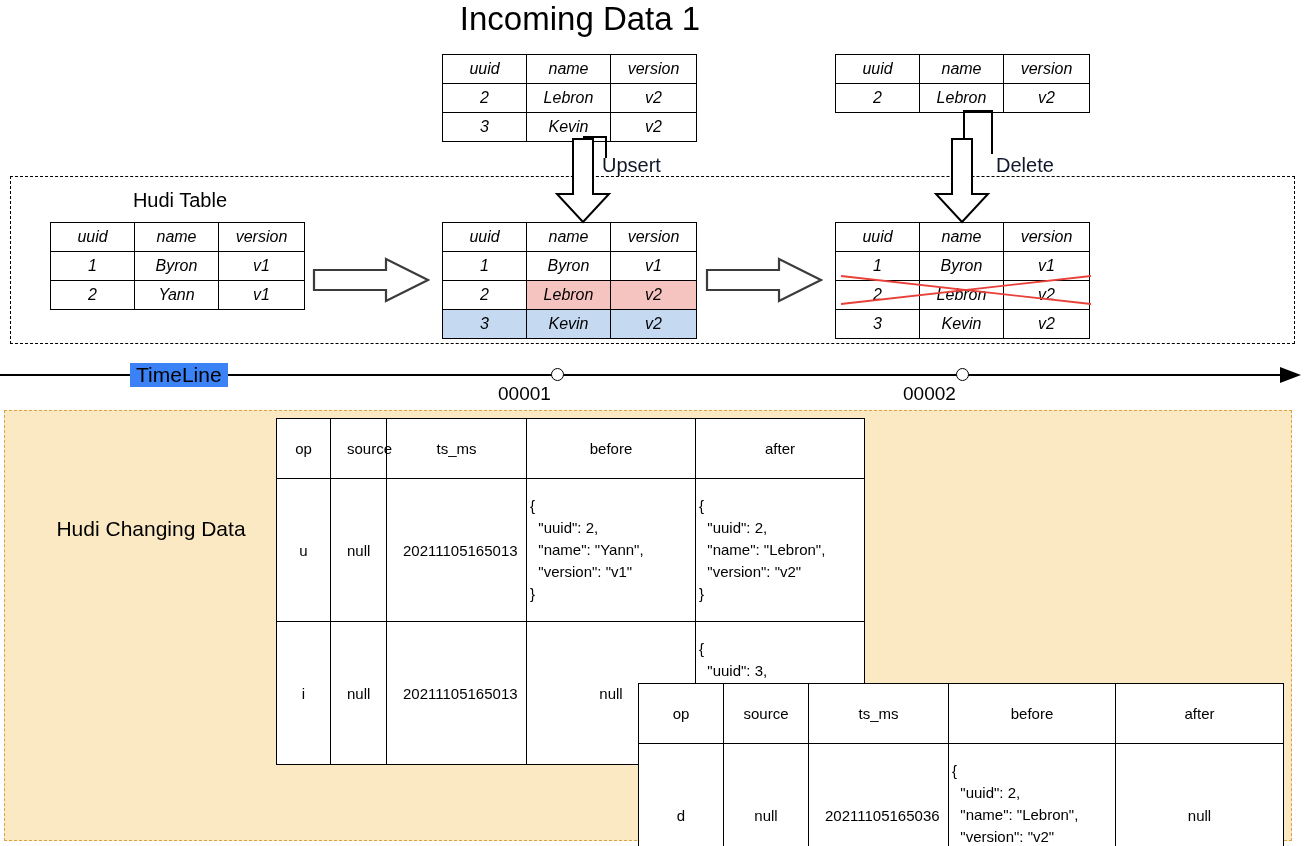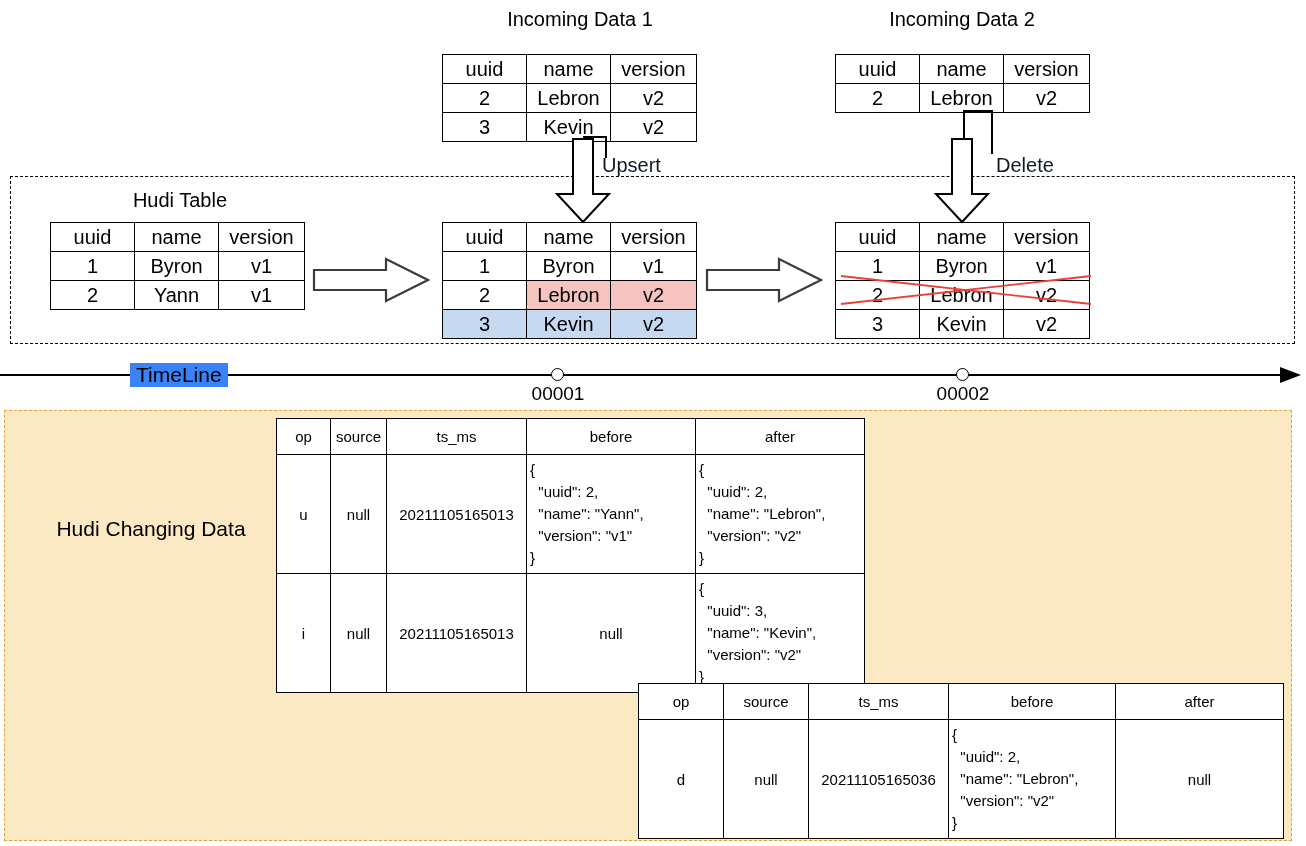--- a/index.html
+++ b/index.html
@@ -17,21 +17,21 @@
     height: 846px;
     overflow: hidden;
     background: #ffffff;
   }
 
   
   .abs { position: absolute; box-sizing: border-box; }
 
   
   .section-title {
-    font-size: 20px;
+    font-size: 33px;
     line-height: 30px;
     text-align: center;
     white-space: nowrap;
     color: #000;
   }
   .sub-title {
     font-size: 20px;
     line-height: 24px;
     text-align: center;
     white-space: nowrap;
@@ -42,21 +42,22 @@
     line-height: 24px;
     white-space: nowrap;
     color: #0f172a;
   }
 
   
   table.grid {
     border-collapse: collapse;
     table-layout: fixed;
     background: #e5e5e5;
-    font-size: 20px;
+    font-size: 16px;
+    font-style: italic;
   }
   table.grid td {
     border: 1.3px solid #000000;
     text-align: center;
     vertical-align: middle;
     height: 28px;
     padding: 0;
     background: #ffffff;
     white-space: nowrap;
   }
@@ -78,21 +79,21 @@
   
   table.changelog {
     border-collapse: collapse;
     table-layout: fixed;
     background: #ffffff;
     font-size: 15px;
   }
   table.changelog th, table.changelog td {
     border: 1.4px solid #000000;
     background: #ffffff;
-    padding: 4px;
+    padding: 16px;
     font-weight: normal;
   }
   table.changelog th {
     height: 27px;
     text-align: center;
     vertical-align: middle;
     font-size: 15px;
   }
   table.changelog td.c {
     text-align: center;
@@ -118,39 +119,38 @@
   .tl-dot {
     width: 13px;
     height: 13px;
     border: 1.6px solid #000000;
     border-radius: 50%;
     background: #ffffff;
   }
   .tl-label {
     font-size: 19px;
     line-height: 22px;
-    text-align: center;
+    text-align: left;
     white-space: nowrap;
   }
   .tl-name {
     font-size: 21px;
     line-height: 24px;
     white-space: nowrap;
     background: #3b82f6;
     padding: 0 6px;
   }
 </style>
 </head>
 <body>
 
 <div id="canvas">
 
   <div class="abs section-title" style="left:440px; top:4px; width:280px;">Incoming Data 1</div>
 
-  <div class="abs section-title" style="left:822px; top:4px; width:280px;">Incoming Data 2</div>
 
   <table class="abs grid" style="left:442px; top:54px; width:254px;">
     <colgroup>
         <col style="width:84px">
         <col style="width:84px">
         <col style="width:86px">
       </colgroup>
     <tbody>
       <tr>
         <td>uuid</td>

